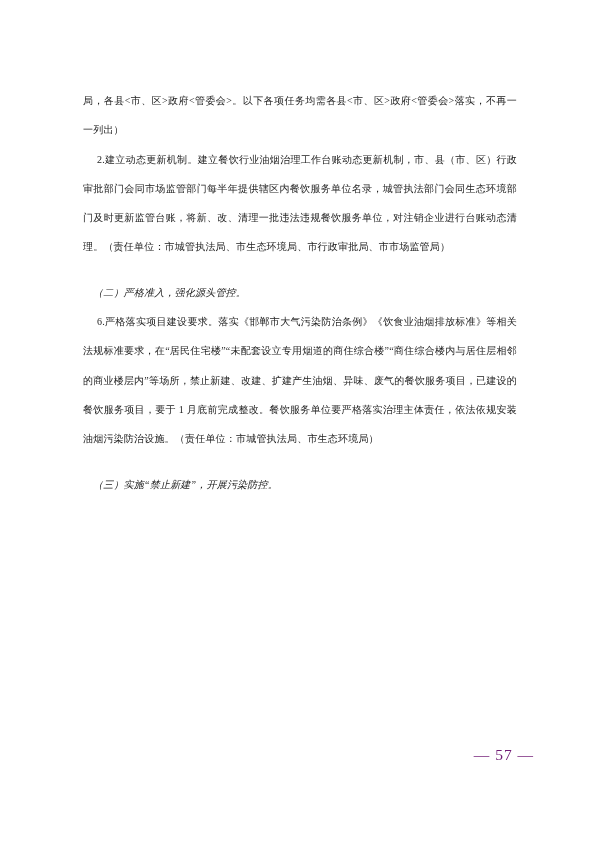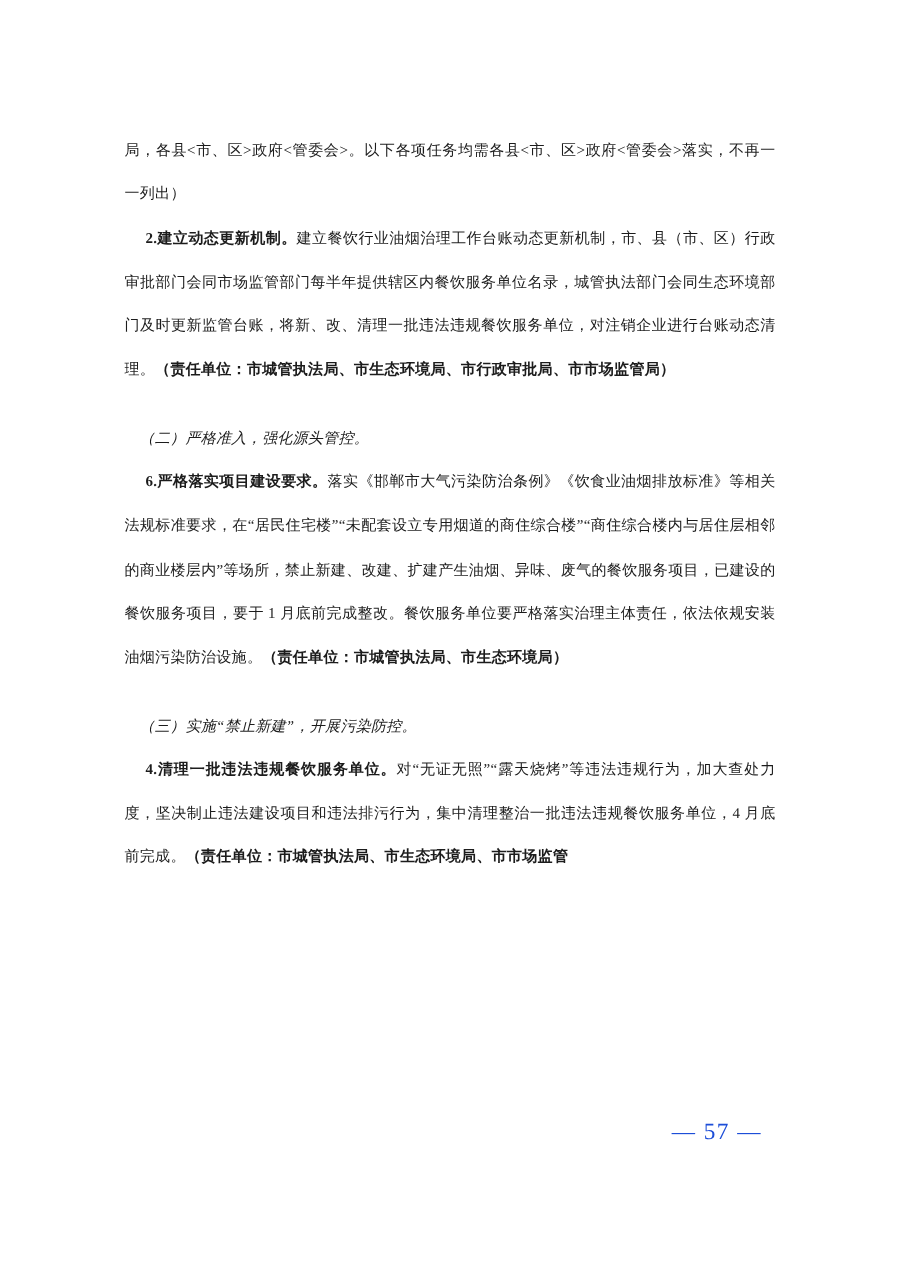--- a/index.html
+++ b/index.html
@@ -35,42 +35,41 @@
   p.body.indent {
     text-indent: 1.4em;
   }
   p.heading {
     margin-top: 16px;
     text-indent: 1em;
     font-style: italic;           
     font-family: "Liberation Serif", "DejaVu Serif", serif;
   }
   .run-bold {
-    font-weight: 700;
+    font-weight: 400;
   }
   .run-regular {
     font-weight: 400;
   }
   .page-number {
     position: absolute;
-    right: 92px;
+    right: 66px;
     top: 744px;
     font-size: 15.5px;
     line-height: 22px;
     letter-spacing: 1px;
-    color: #1d4ed8;
+    color: #701a75;
     white-space: nowrap;
   }
 </style>
 </head>
 <body>
 
 <div class="page">
   <div class="content" id="doc-content">
       <p class="body"><span class="run-regular">局，各县&lt;市、区&gt;政府&lt;管委会&gt;。以下各项任务均需各县&lt;市、区&gt;政府&lt;管委会&gt;落实，不再一一列出）</span></p>
       <p class="body indent"><span class="run-bold">2.建立动态更新机制。</span><span class="run-regular">建立餐饮行业油烟治理工作台账动态更新机制，市、县（市、区）行政审批部门会同市场监管部门每半年提供辖区内餐饮服务单位名录，城管执法部门会同生态环境部门及时更新监管台账，将新、改、清理一批违法违规餐饮服务单位，对注销企业进行台账动态清理。</span><span class="run-bold">（责任单位：市城管执法局、市生态环境局、市行政审批局、市市场监管局）</span></p>
       <p class="heading indent"><span class="run-regular">（二）严格准入，强化源头管控。</span></p>
       <p class="body indent"><span class="run-bold">6.严格落实项目建设要求。</span><span class="run-regular">落实《邯郸市大气污染防治条例》《饮食业油烟排放标准》等相关法规标准要求，在“居民住宅楼”“未配套设立专用烟道的商住综合楼”“商住综合楼内与居住层相邻的商业楼层内”等场所，禁止新建、改建、扩建产生油烟、异味、废气的餐饮服务项目，已建设的餐饮服务项目，要于 1 月底前完成整改。餐饮服务单位要严格落实治理主体责任，依法依规安装油烟污染防治设施。</span><span class="run-bold">（责任单位：市城管执法局、市生态环境局）</span></p>
       <p class="heading indent"><span class="run-regular">（三）实施“禁止新建”，开展污染防控。</span></p>
-      <p class="body indent"><span class="run-bold">4.清理一批违法违规餐饮服务单位。</span><span class="run-regular">对“无证无照”“露天烧烤”等违法违规行为，加大查处力度，坚决制止违法建设项目和违法排污行为，集中清理整治一批违法违规餐饮服务单位，4 月底前完成。</span><span class="run-bold">（责任单位：市城管执法局、市生态环境局、市市场监管</span></p>
     </div>
   <div class="page-number">— 57 —</div>
 </div>
 
 </body></html>

